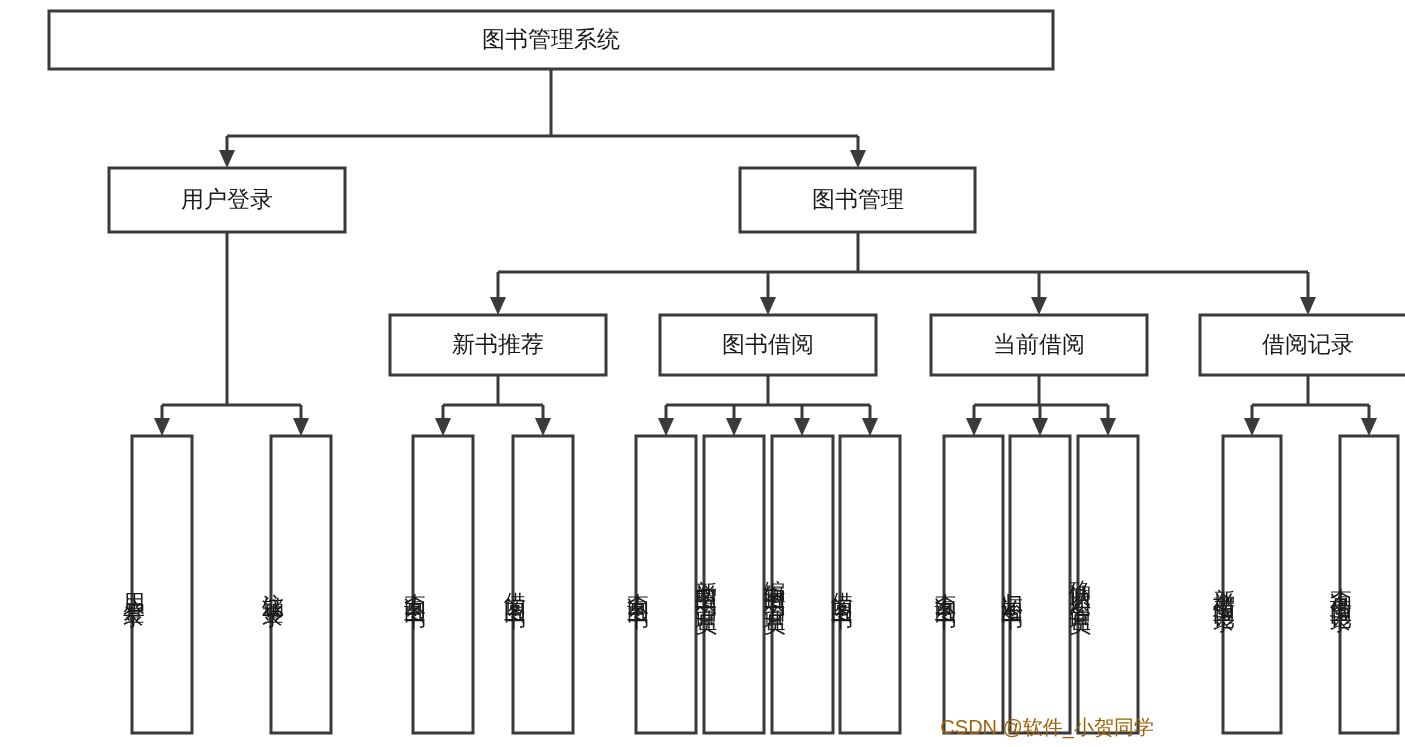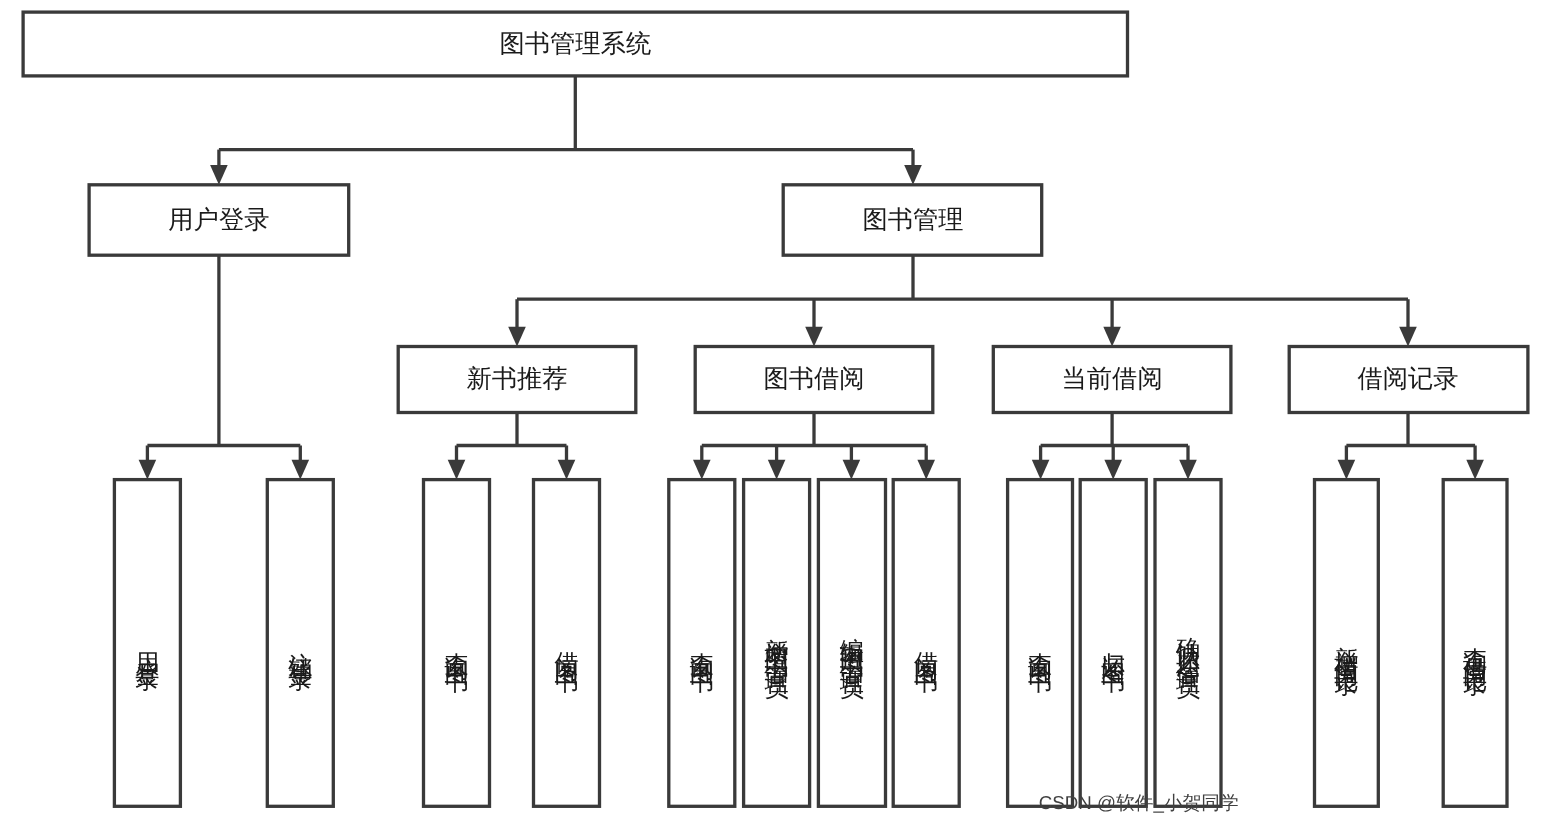--- a/index.html
+++ b/index.html
@@ -12,20 +12,21 @@
     height: 747px;
     font-family: "Liberation Sans", "DejaVu Sans", sans-serif;
     overflow: hidden;
     position: relative;
   }
   #diagram-root {
     position: absolute;
     top: 0; left: 0;
     width: 1134px;
     height: 747px;
+    padding-left: 28px;
   }
   svg.flowchart {
     display: block;
     width: 1405px;
     height: 747px;
   }
   .node-rect {
     fill: #ffffff;
     stroke: #3a3a3a;
     stroke-width: 3;
@@ -44,22 +45,22 @@
   }
   .arrow-head {
     fill: #3a3a3a;
     stroke: none;
   }
   .watermark {
     position: absolute;
     right: 8px;
     bottom: 6px;
     font-family: "Liberation Sans", "DejaVu Sans", sans-serif;
-    font-size: 17px;
-    color: #404040;
+    font-size: 20px;
+    color: #a16207;
     white-space: nowrap;
     user-select: none;
   }
 </style>
 </head>
 <body>
 
 <div id="diagram-root">
   <svg class="flowchart" viewBox="0 0 1405 747" xmlns="http://www.w3.org/2000/svg">
 

